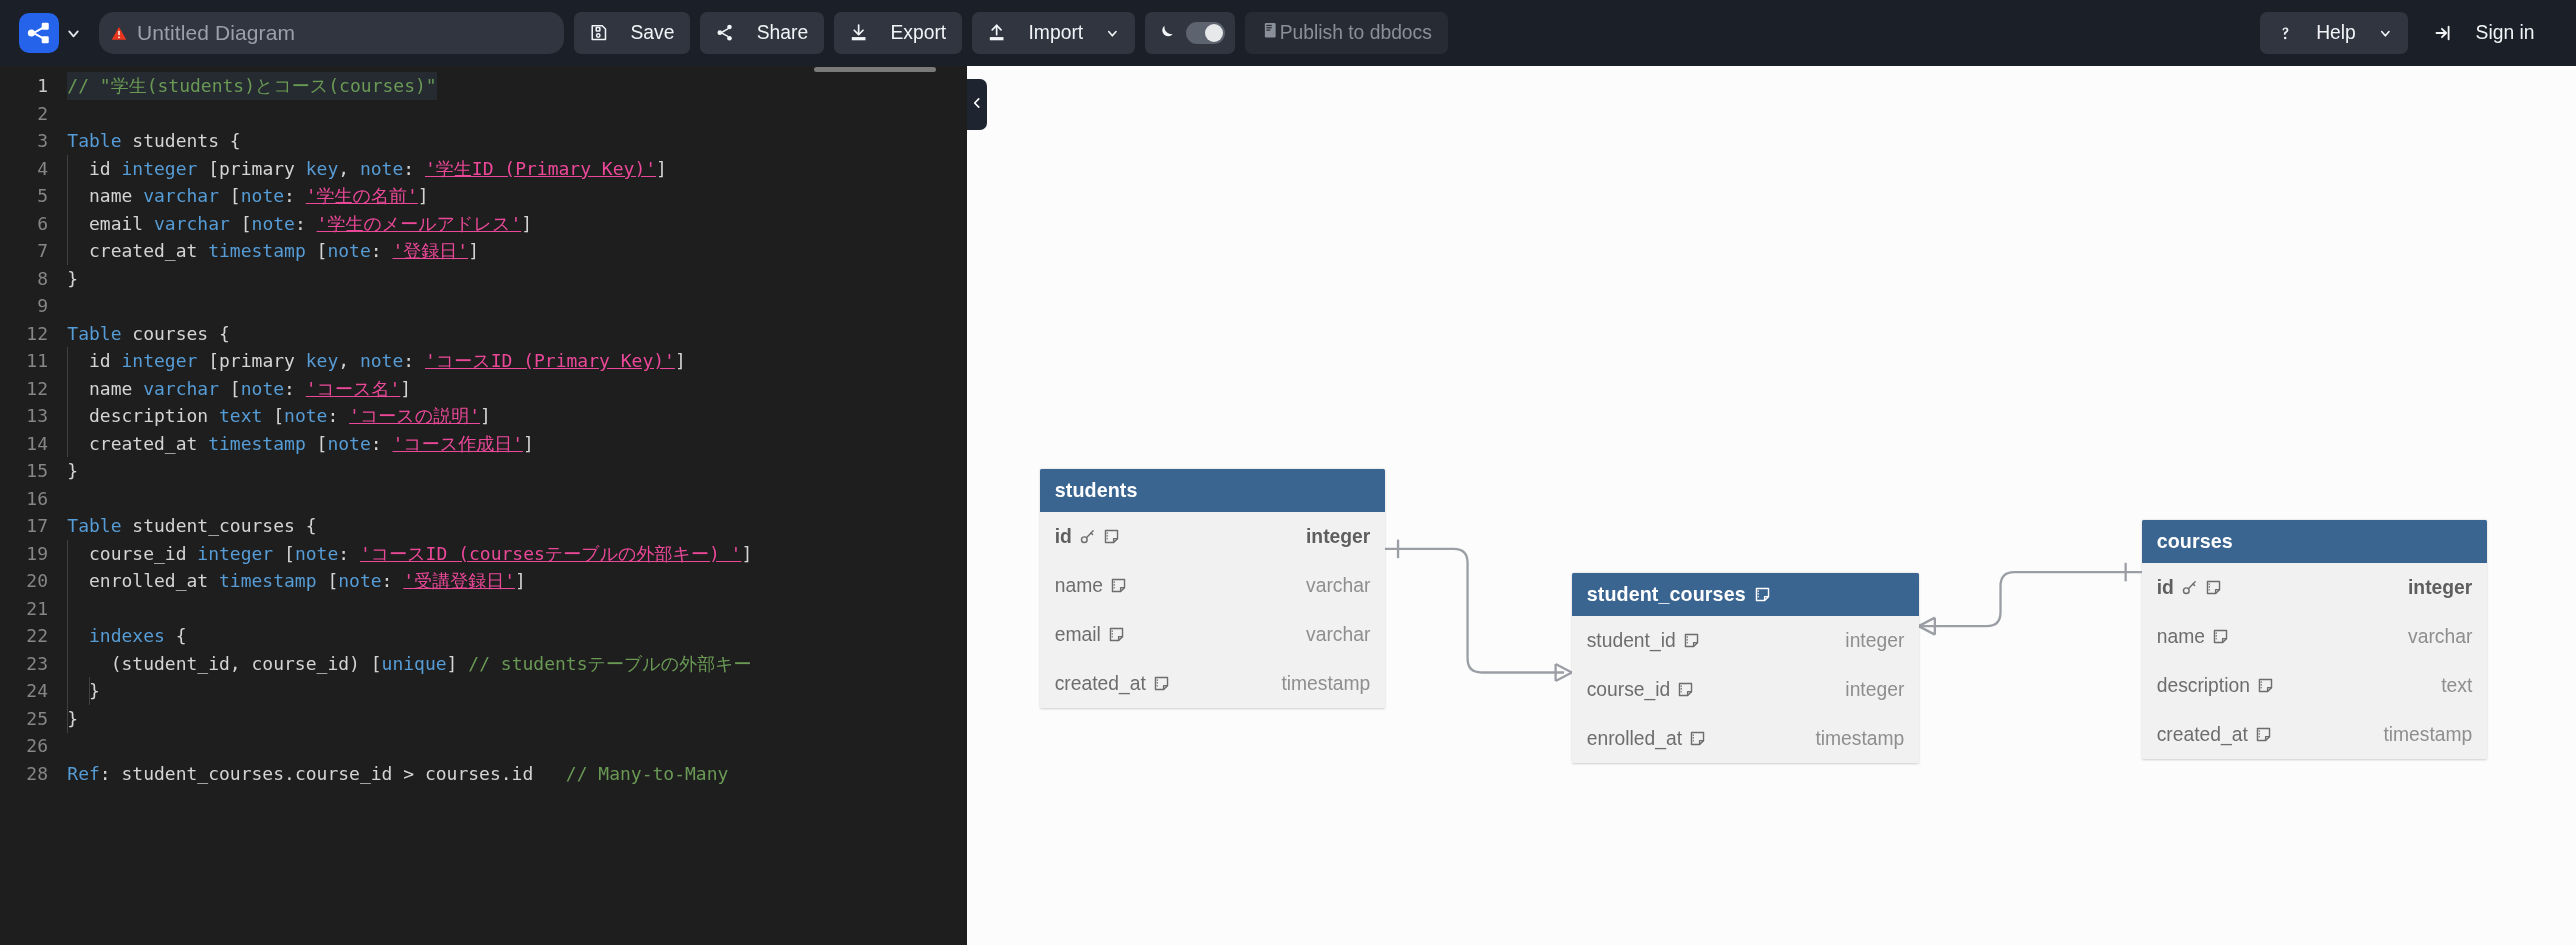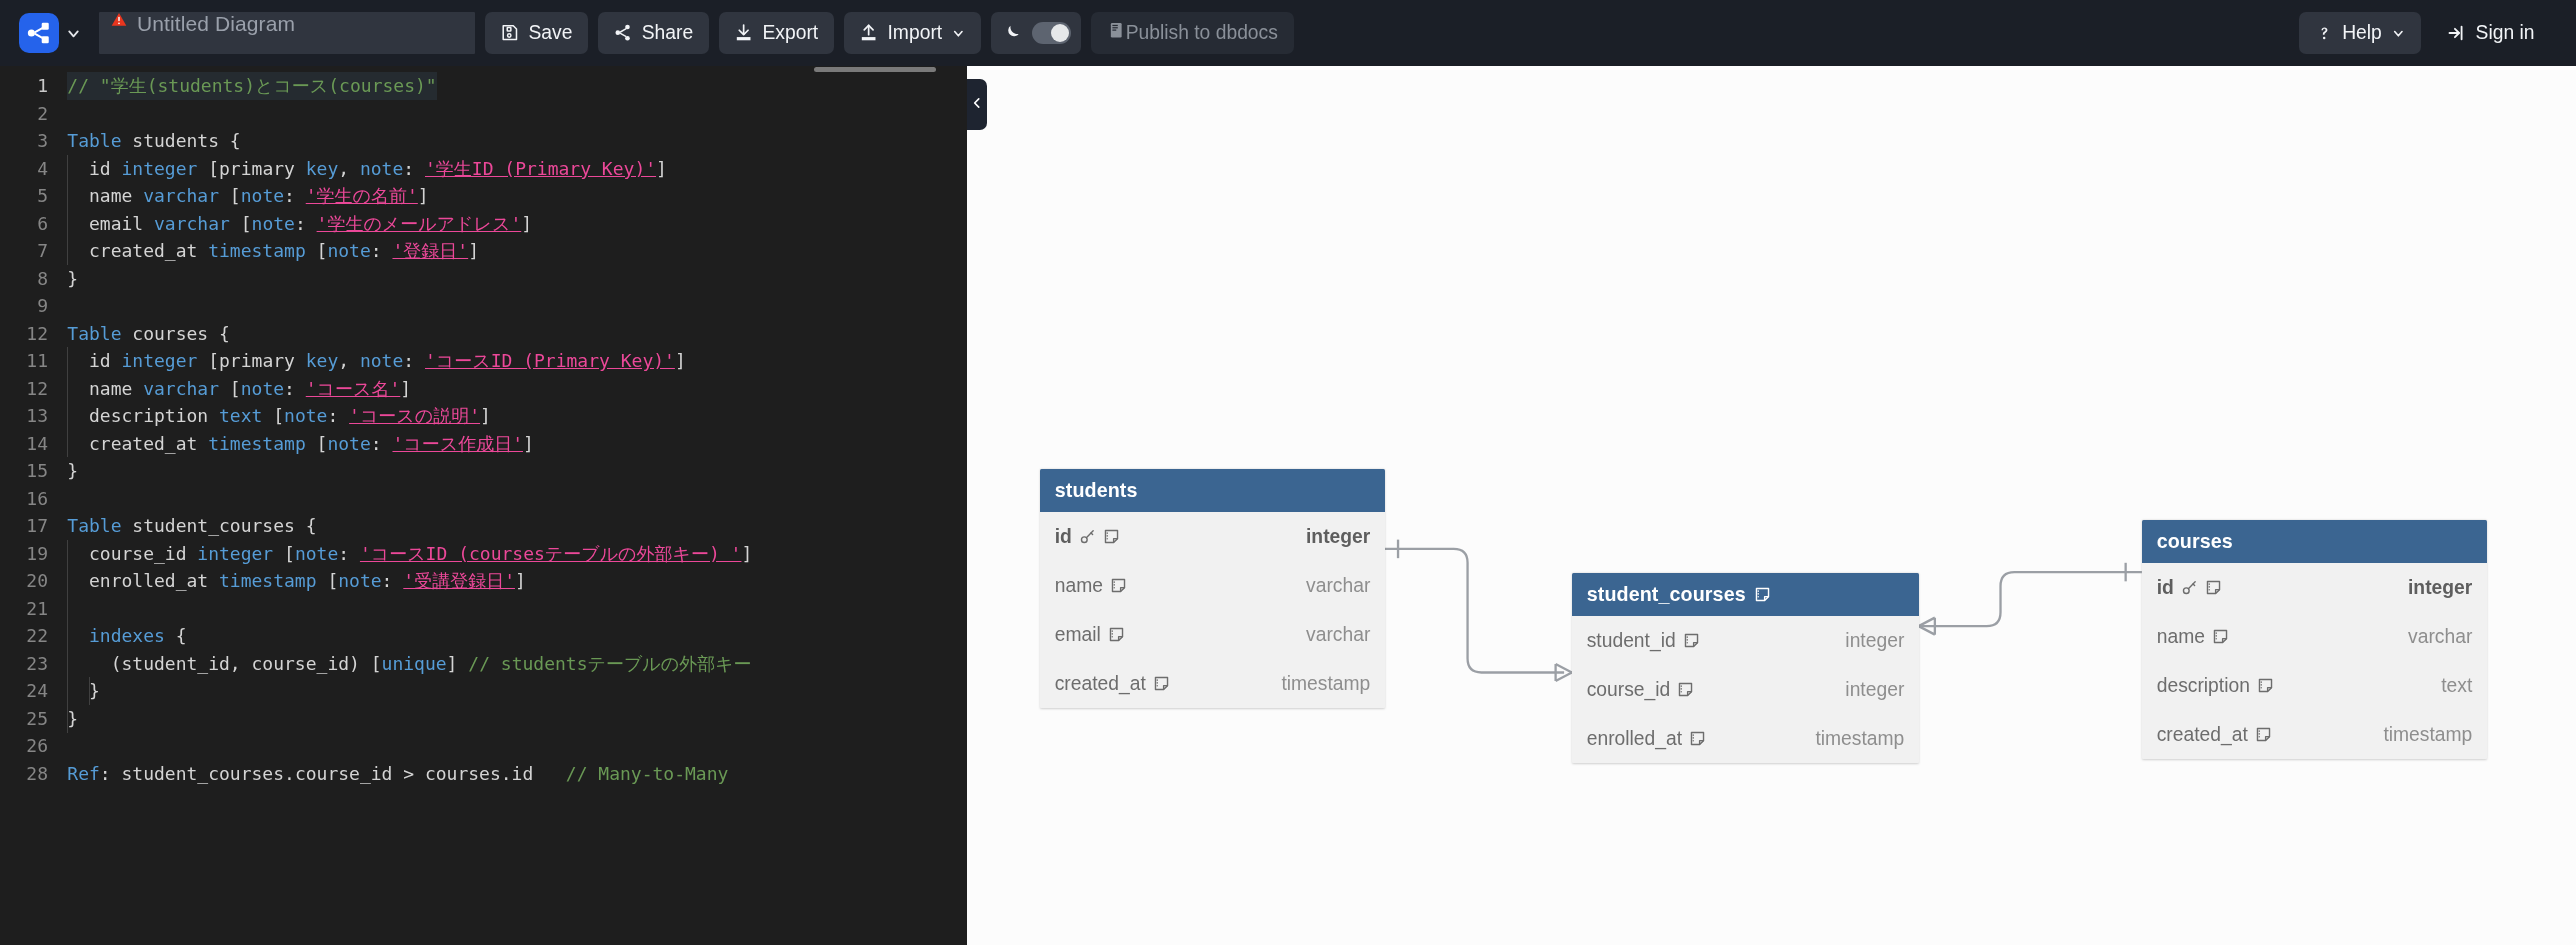--- a/index.html
+++ b/index.html
@@ -23,39 +23,39 @@
     width: 40px; height: 40px; border-radius: 10px;
     background: #2563eb;
     position: relative;
     display: block;
   }
   .tb-logo svg { position: absolute; left: 7px; top: 7px; }
   .tb-caret { width: 17px; height: 17px; display:block; }
 
   .tb-title-field {
     margin-left: 17px;
-    width: 376px; height: 42px;
+    width: 465px; height: 42px;
     background: #30353f;
-    border-radius: 1px;
-    display: flex; align-items: flex-start;
+    border-radius: 15px;
+    display: flex; align-items: center;
     padding: 0 12.4px;
     gap: 10px;
     flex: 0 0 auto;
   }
   .tb-warn {
     width: 16px; height: 14.7px; flex: 0 0 auto; display:block;
   }
   .tb-title-text {
     color: #9aa0ab; font-size: 21px; letter-spacing: 0.1px;
     white-space: nowrap;
   }
 
   .tb-btn {
     height: 42px;
-    display: flex; align-items: center; gap: 9px;
+    display: flex; align-items: center; gap: 22px;
     padding: 0 15.5px;
     margin-left: 10px;
     border-radius: 7px;
     background: #30353f;
     color: #f2f4f7;
     font-size: 19.3px;
     white-space: nowrap;
     flex: 0 0 auto;
     cursor: pointer;
   }

